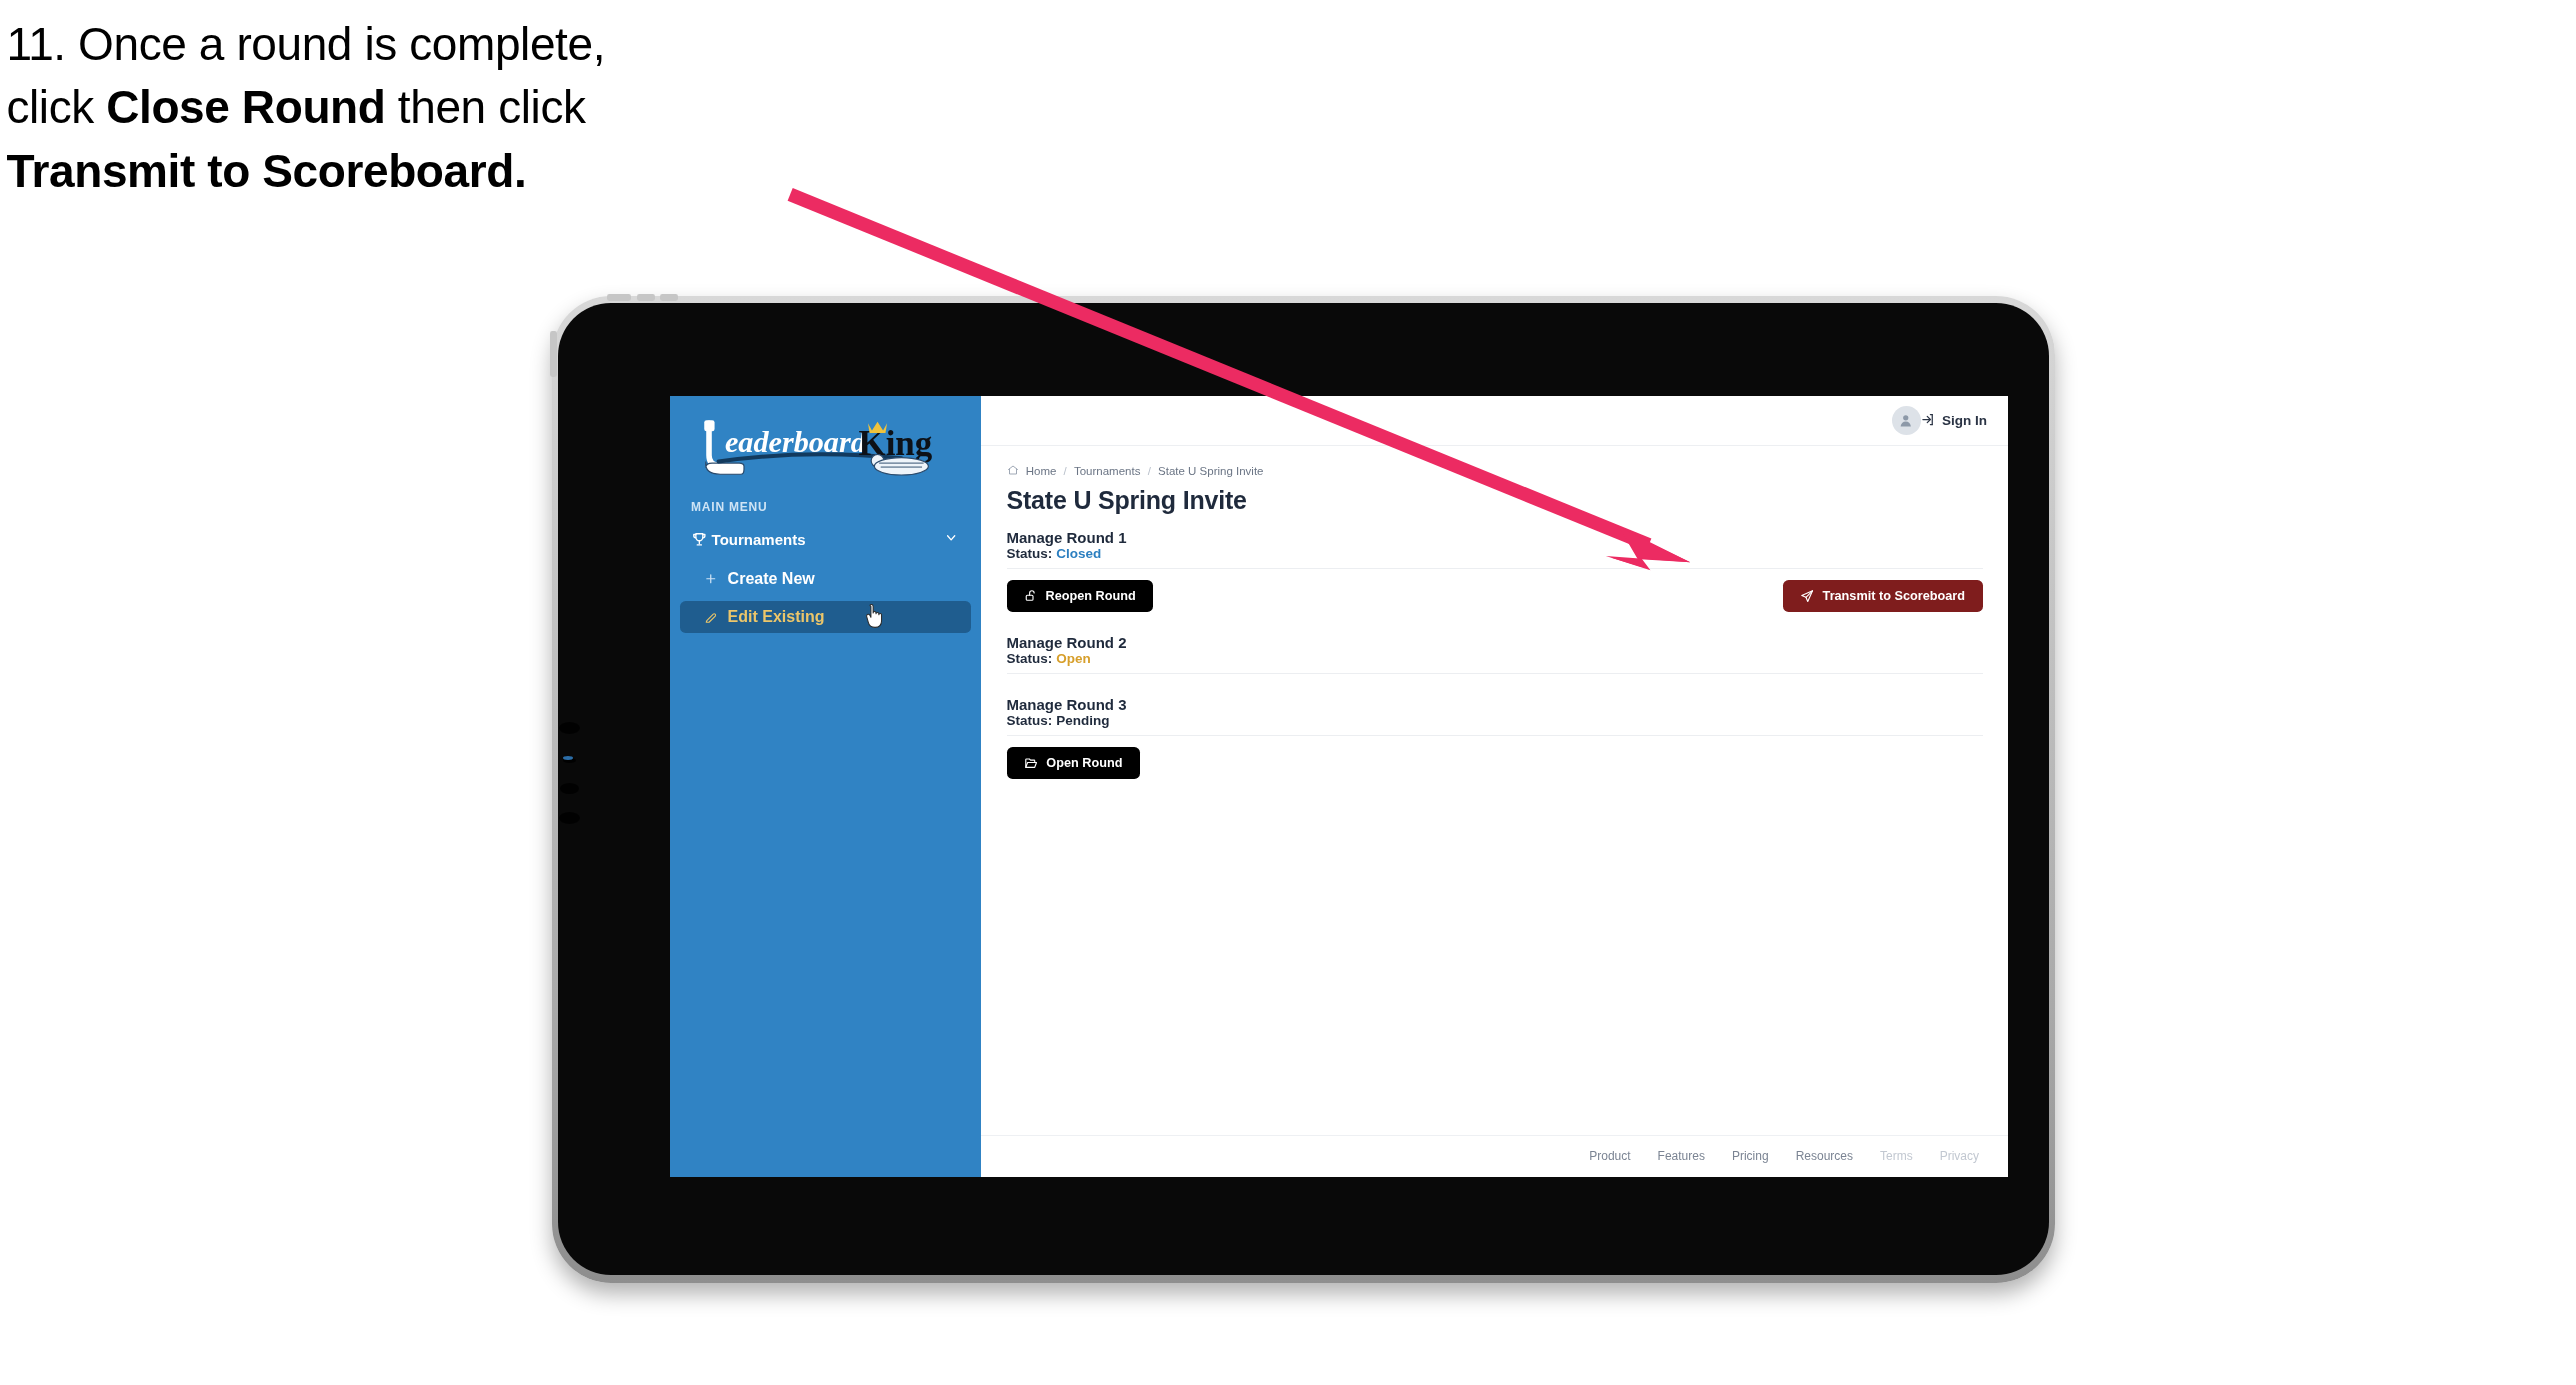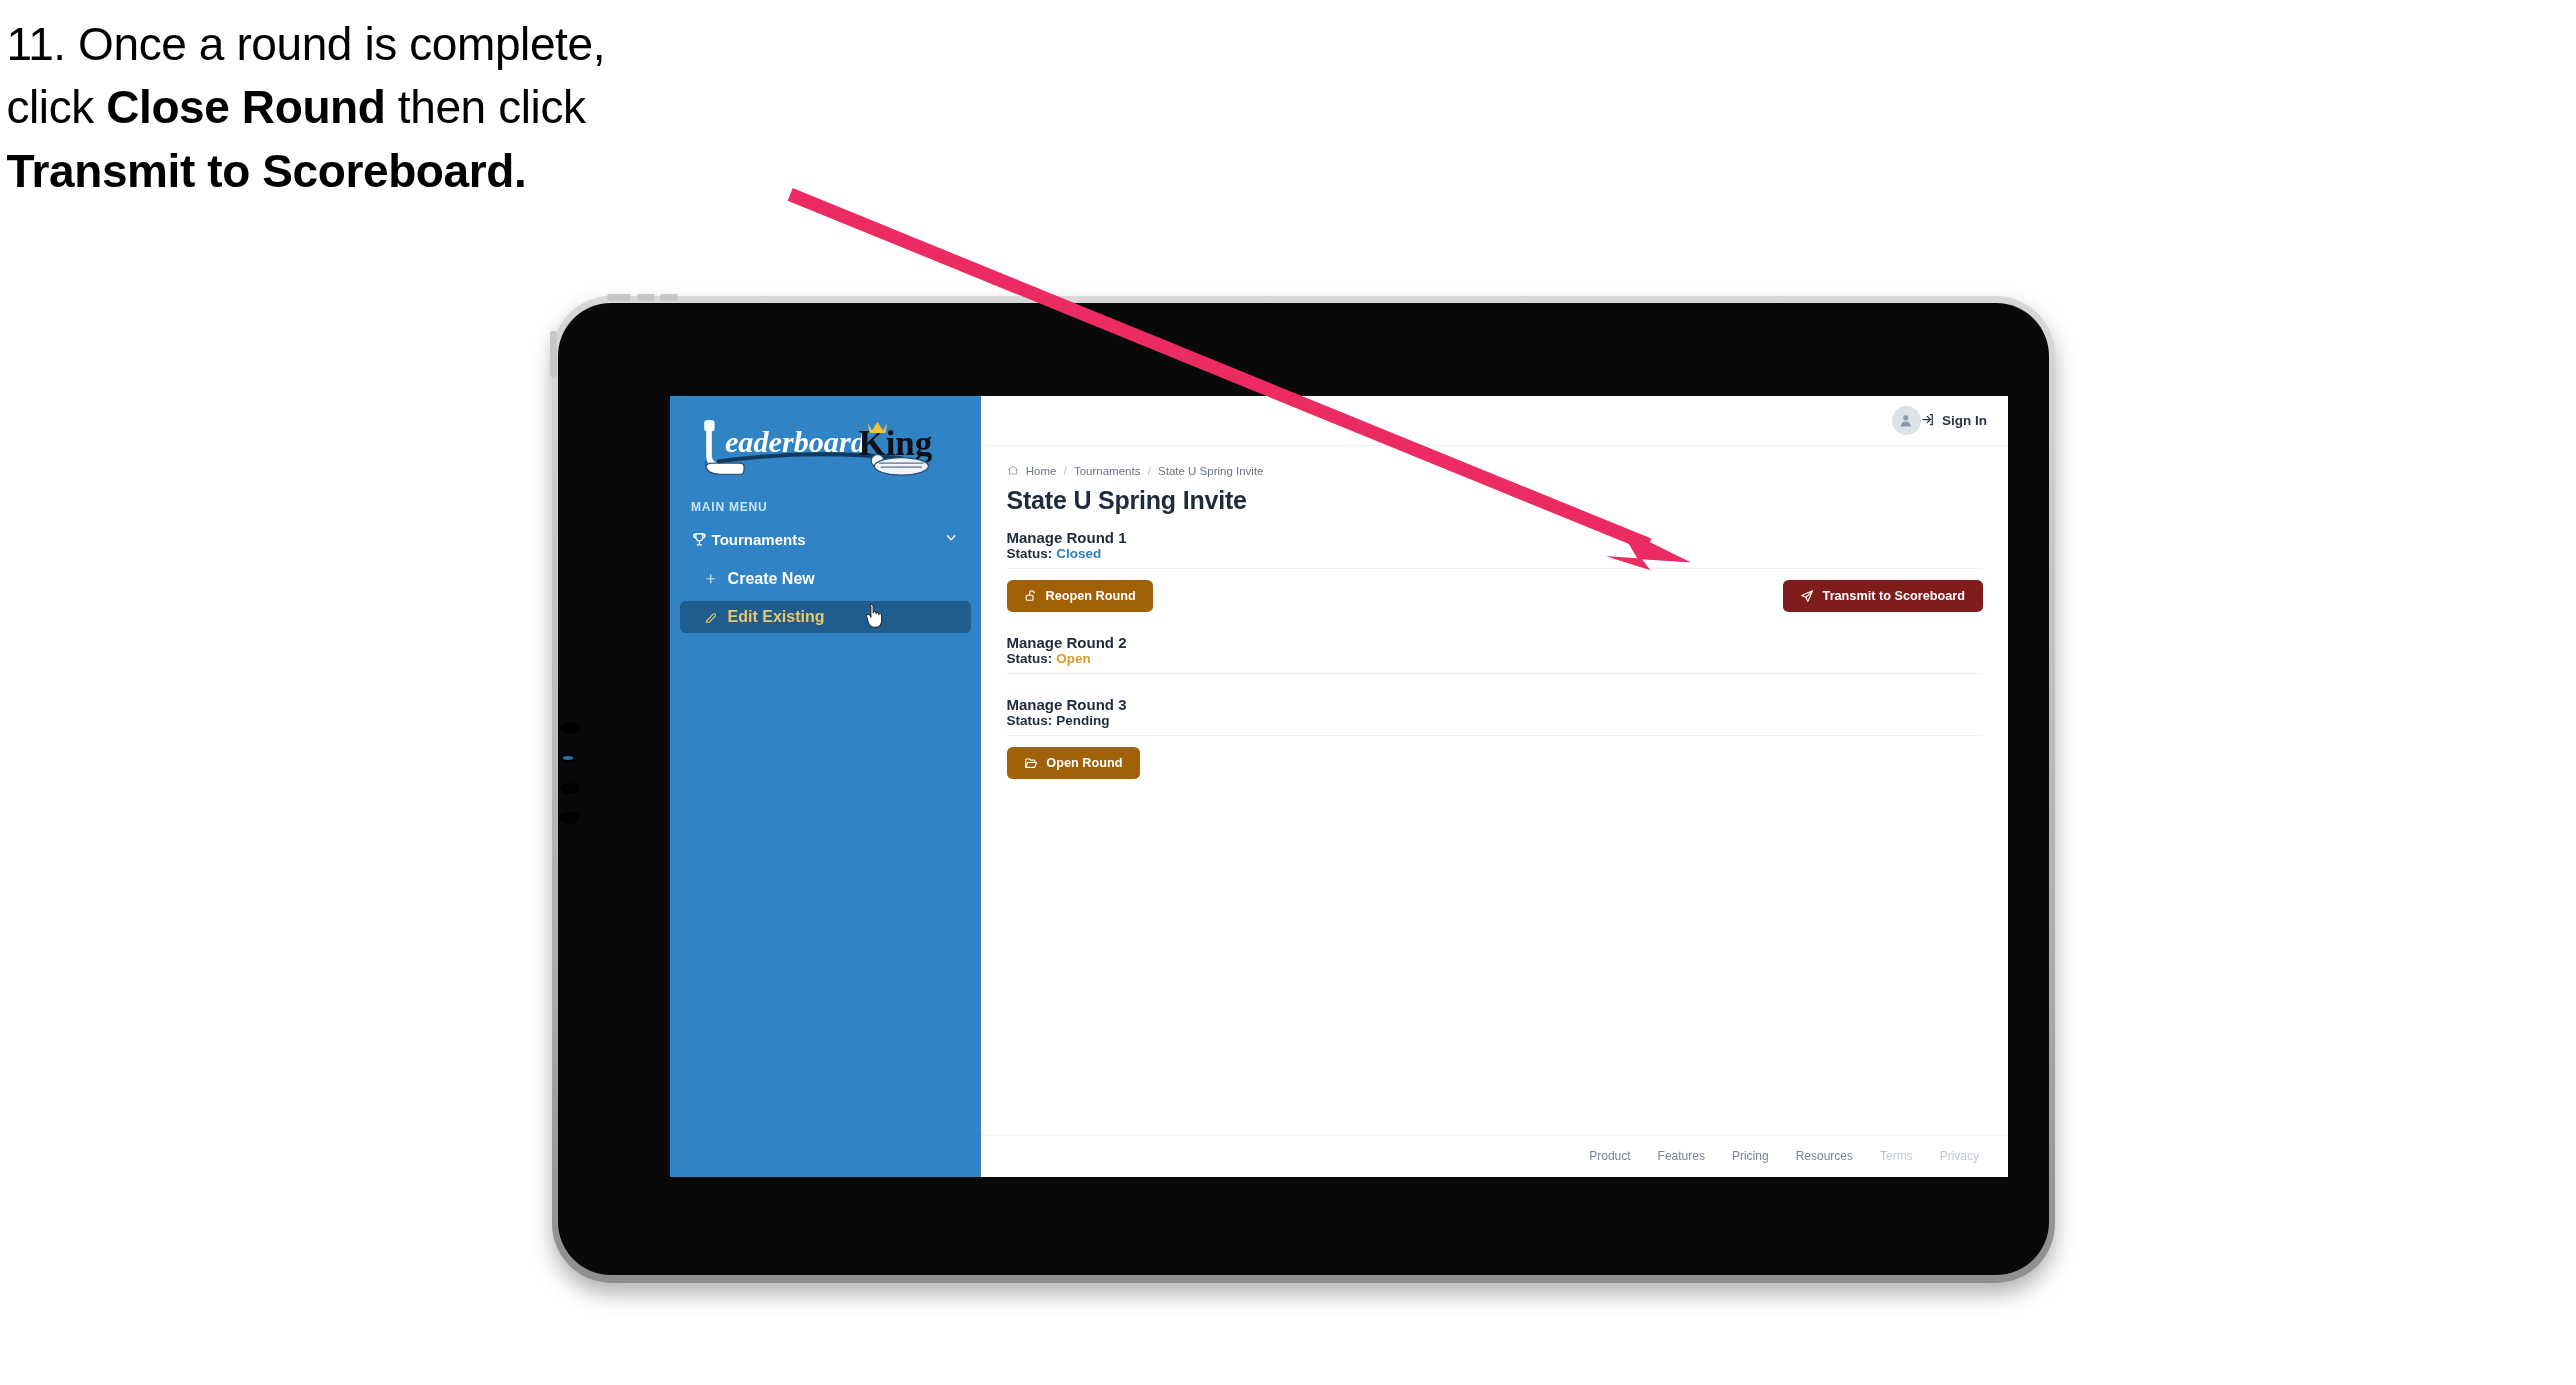--- a/index.html
+++ b/index.html
@@ -268,21 +268,21 @@
     gap: 8px;
     height: 32px;
     padding: 0 17.5px;
     border-radius: 5.6px;
     font-size: 12.7px;
     font-weight: bold;
     border: none;
     white-space: nowrap;
     font-family: "Liberation Sans", sans-serif;
   }
-  .btn-gold  { background: #a16207; color: #ffffff; }
+  .btn-gold  { background: #000000; color: #ffffff; }
   .btn-blue  { background: #7f1d1d; color: #ffffff; }
   .btn-ghost {
     background: #ffffff;
     color: #2b3445;
     border: 0.8px solid #e3e7ec;
     font-weight: normal;
     font-size: 12.7px;
   }
   .btn .gi { display: flex; align-items: center; }
 

